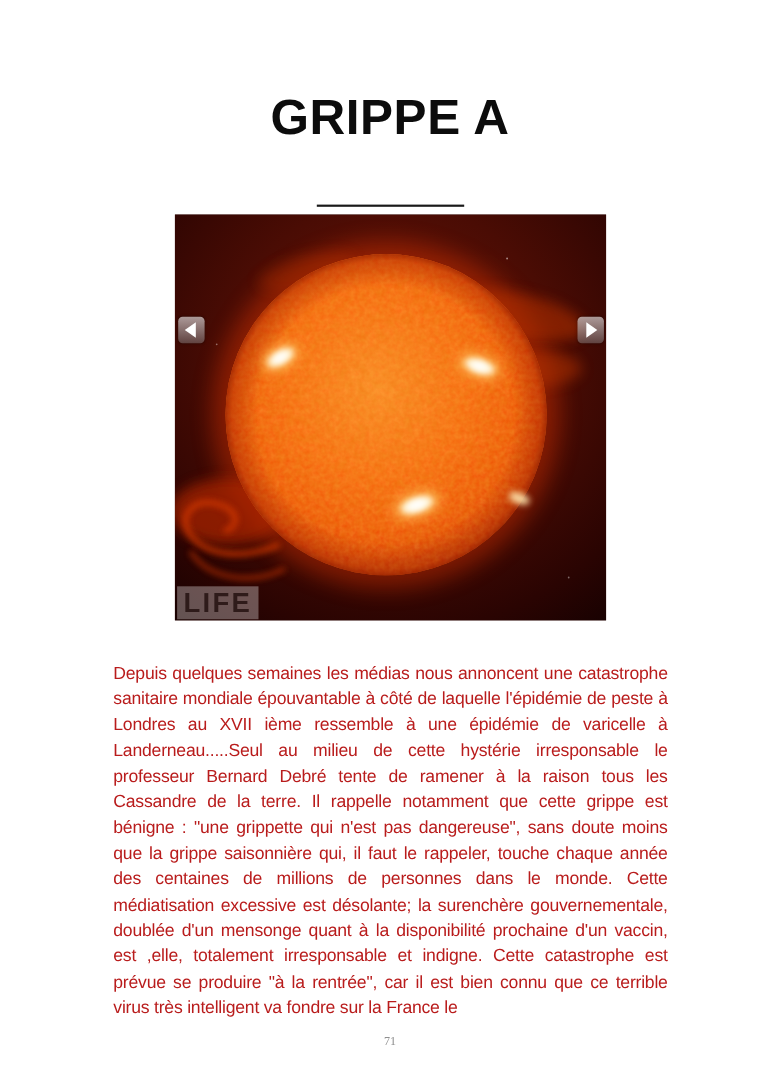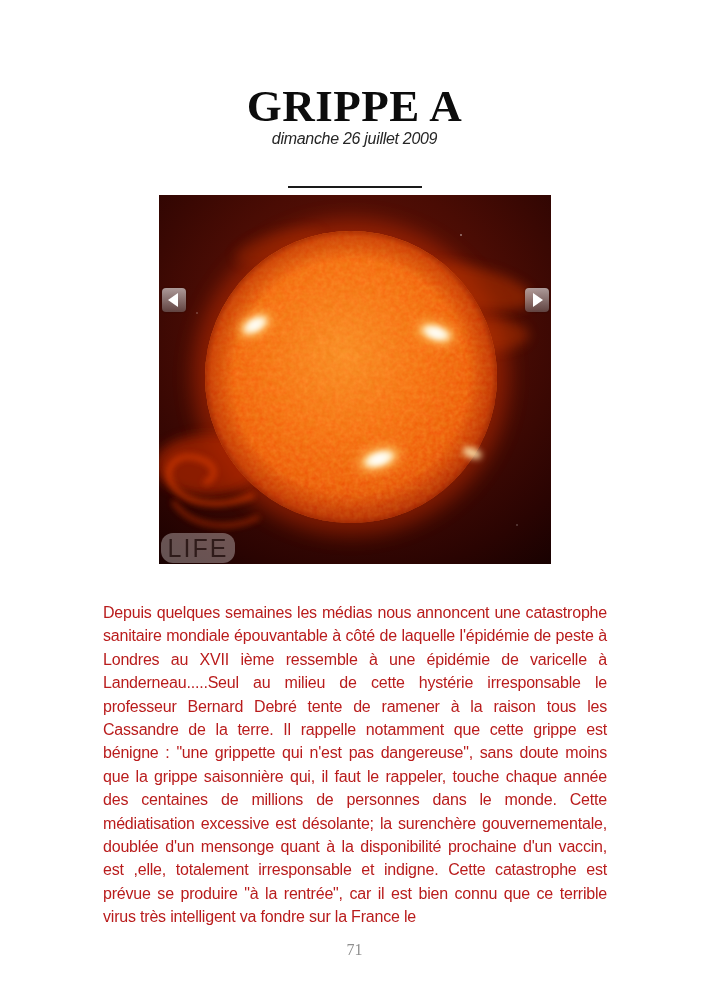--- a/index.html
+++ b/index.html
@@ -3,21 +3,21 @@
 <meta charset="utf-8">
 <style>
   html,body { margin:0; padding:0; background:#ffffff; }
   .page {
     position:relative; width:709px; height:992px; margin:0 auto;
     background:#ffffff; overflow:hidden;
     font-family:"Liberation Sans", sans-serif;
   }
   .title {
     position:absolute; top:84px; left:0; width:709px; text-align:center;
-    font-family:Liberation Serif, serif; font-weight:bold;
+    font-family:Liberation Sans, sans-serif; font-weight:bold;
     font-size:45px; line-height:45px; color:#0c0c0c; letter-spacing:0.5px;
   }
   .date {
     position:absolute; top:130px; left:0; width:709px; text-align:center;
     font-style:italic; font-size:16px; letter-spacing:-0.3px; color:#262626;
   }
   .divider {
     position:absolute; top:186px; left:288px; width:134px; height:0;
     border-top:2px solid #1a1a1a;
   }
@@ -34,41 +34,39 @@
     display:flex; align-items:center; justify-content:center;
   }
   .nav-prev { left:3px;  top:93px; }
   .nav-next { right:2px; top:93px; }
   .tri-left  { width:0; height:0; border-top:7px solid transparent; border-bottom:7px solid transparent; border-right:10px solid #ffffff; margin-right:2px; }
   .tri-right { width:0; height:0; border-top:7px solid transparent; border-bottom:7px solid transparent; border-left:10px solid #ffffff; margin-left:2px; }
   .life {
     position:absolute; left:2px; bottom:1px; width:74px; height:30px;
     background:rgba(212,206,206,0.40);
     display:flex; align-items:center; justify-content:center;
-    font-weight:normal; font-size:25px; line-height:30px; letter-spacing:2px;
+    font-weight:bold; font-size:25px; line-height:30px; letter-spacing:2px;
     color:rgba(36,18,16,0.85);
-    border-radius:12px;
   }
   .body-text {
     position:absolute; left:103px; top:601px; width:504px;
     font-size:16px; line-height:23.4px; letter-spacing:-0.2px;
     text-align:justify; color:#b91c1c;
   }
   .page-num {
     position:absolute; top:941px; left:0; width:709px; text-align:center;
-    font-family:"Liberation Serif", serif; font-size:16px; color:#8f8f8f;
+    font-family:"Liberation Serif", serif; font-size:11px; color:#8f8f8f;
   }
 </style>
 </head>
 <body>
 
 <div class="page">
 
   <div class="title">GRIPPE A</div>
-  <div class="date">dimanche 26 juillet 2009</div>
   <div class="divider"></div>
 
   <div class="figure">
     <svg width="392" height="369" viewBox="0 0 392 369">
       <defs>
         <radialGradient id="bgGrad" cx="0.5" cy="0.35" r="0.85">
           <stop offset="0" stop-color="#6a1608"></stop>
           <stop offset="0.45" stop-color="#4a0c04"></stop>
           <stop offset="0.8" stop-color="#2a0402"></stop>
           <stop offset="1" stop-color="#150101"></stop>

